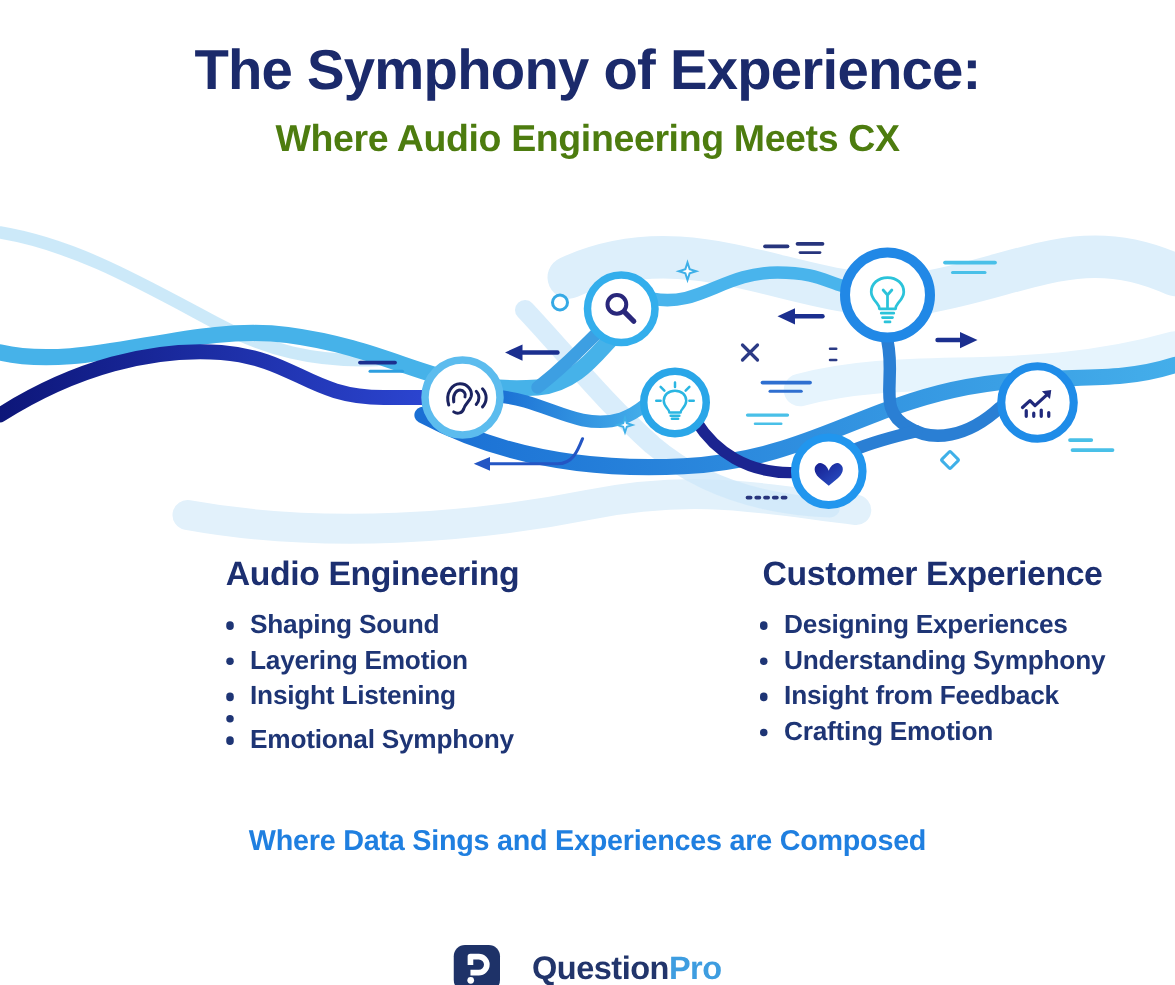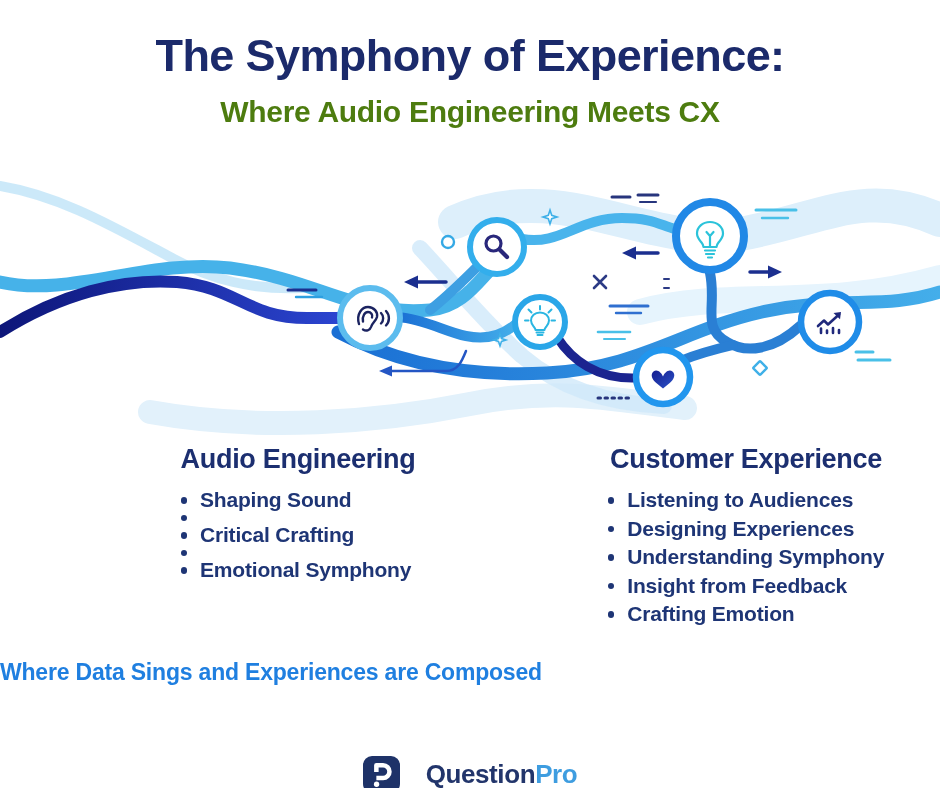--- a/index.html
+++ b/index.html
@@ -13,21 +13,21 @@
   .columns{position:absolute;top:444px;left:0;width:940px;display:flex;}
   .col{flex:0 0 470px;display:flex;flex-direction:column;align-items:center;margin-left:38px;}
   .col-inner{width:max-content;}
   .col-inner.shift-r{transform:translateX(25px);}
   .col-inner.shift-l{transform:translateX(-35px);}
   .col h3{margin:0 0 11px 0;font-size:27px;font-weight:bold;color:#1c2f70;text-align:center;letter-spacing:-0.3px;}
   .col ul{list-style:none;margin:0;padding:0;}
   .col li{display:flex;align-items:center;gap:13px;font-size:21px;font-weight:bold;
           color:#1e3575;line-height:28.5px;letter-spacing:-0.2px;}
   .dot{width:6.5px;height:6.5px;border-radius:50%;background:#1e3575;flex:none;}
-  .tagline{position:absolute;top:659px;left:0;width:100%;margin:0;
+  .tagline{position:absolute;top:659px;left:0;width:100%;text-align:center;margin:0;
            font-size:23px;font-weight:bold;color:#1f7fe0;letter-spacing:-0.2px;}
   .brand{position:absolute;top:718px;left:0;width:100%;display:flex;justify-content:center;
          align-items:center;gap:26px;margin-top:38px;}
   .brand-tile{width:37px;height:37px;border-radius:9px;background:#1e3268;display:flex;
               align-items:center;justify-content:center;}
   .brand-text{font-size:26px;font-weight:bold;letter-spacing:-0.4px;}
   .brand-q{color:#22356b;}
   .brand-p{color:#3e9de0;}
 </style>
 </head>
@@ -172,43 +172,40 @@
     <div class="col">
       <div class="col-inner shift-r">
         <h3>Audio Engineering</h3>
         <ul>
           <li>
               <span class="dot"></span>
               <span>Shaping Sound</span>
             </li>
           <li>
               <span class="dot"></span>
-            </li>
-          <li>
-              <span class="dot"></span>
-              <span>Critical Crafting</span>
+              <span>Layering Emotion</span>
+            </li>
+          <li>
+              <span class="dot"></span>
+              <span>Insight Listening</span>
             </li>
           <li>
               <span class="dot"></span>
             </li>
           <li>
               <span class="dot"></span>
               <span>Emotional Symphony</span>
             </li>
         </ul>
       </div>
     </div>
     <div class="col">
       <div class="col-inner shift-l">
         <h3>Customer Experience</h3>
         <ul>
-          <li>
-              <span class="dot"></span>
-              <span>Listening to Audiences</span>
-            </li>
           <li>
               <span class="dot"></span>
               <span>Designing Experiences</span>
             </li>
           <li>
               <span class="dot"></span>
               <span>Understanding Symphony</span>
             </li>
           <li>
               <span class="dot"></span>

